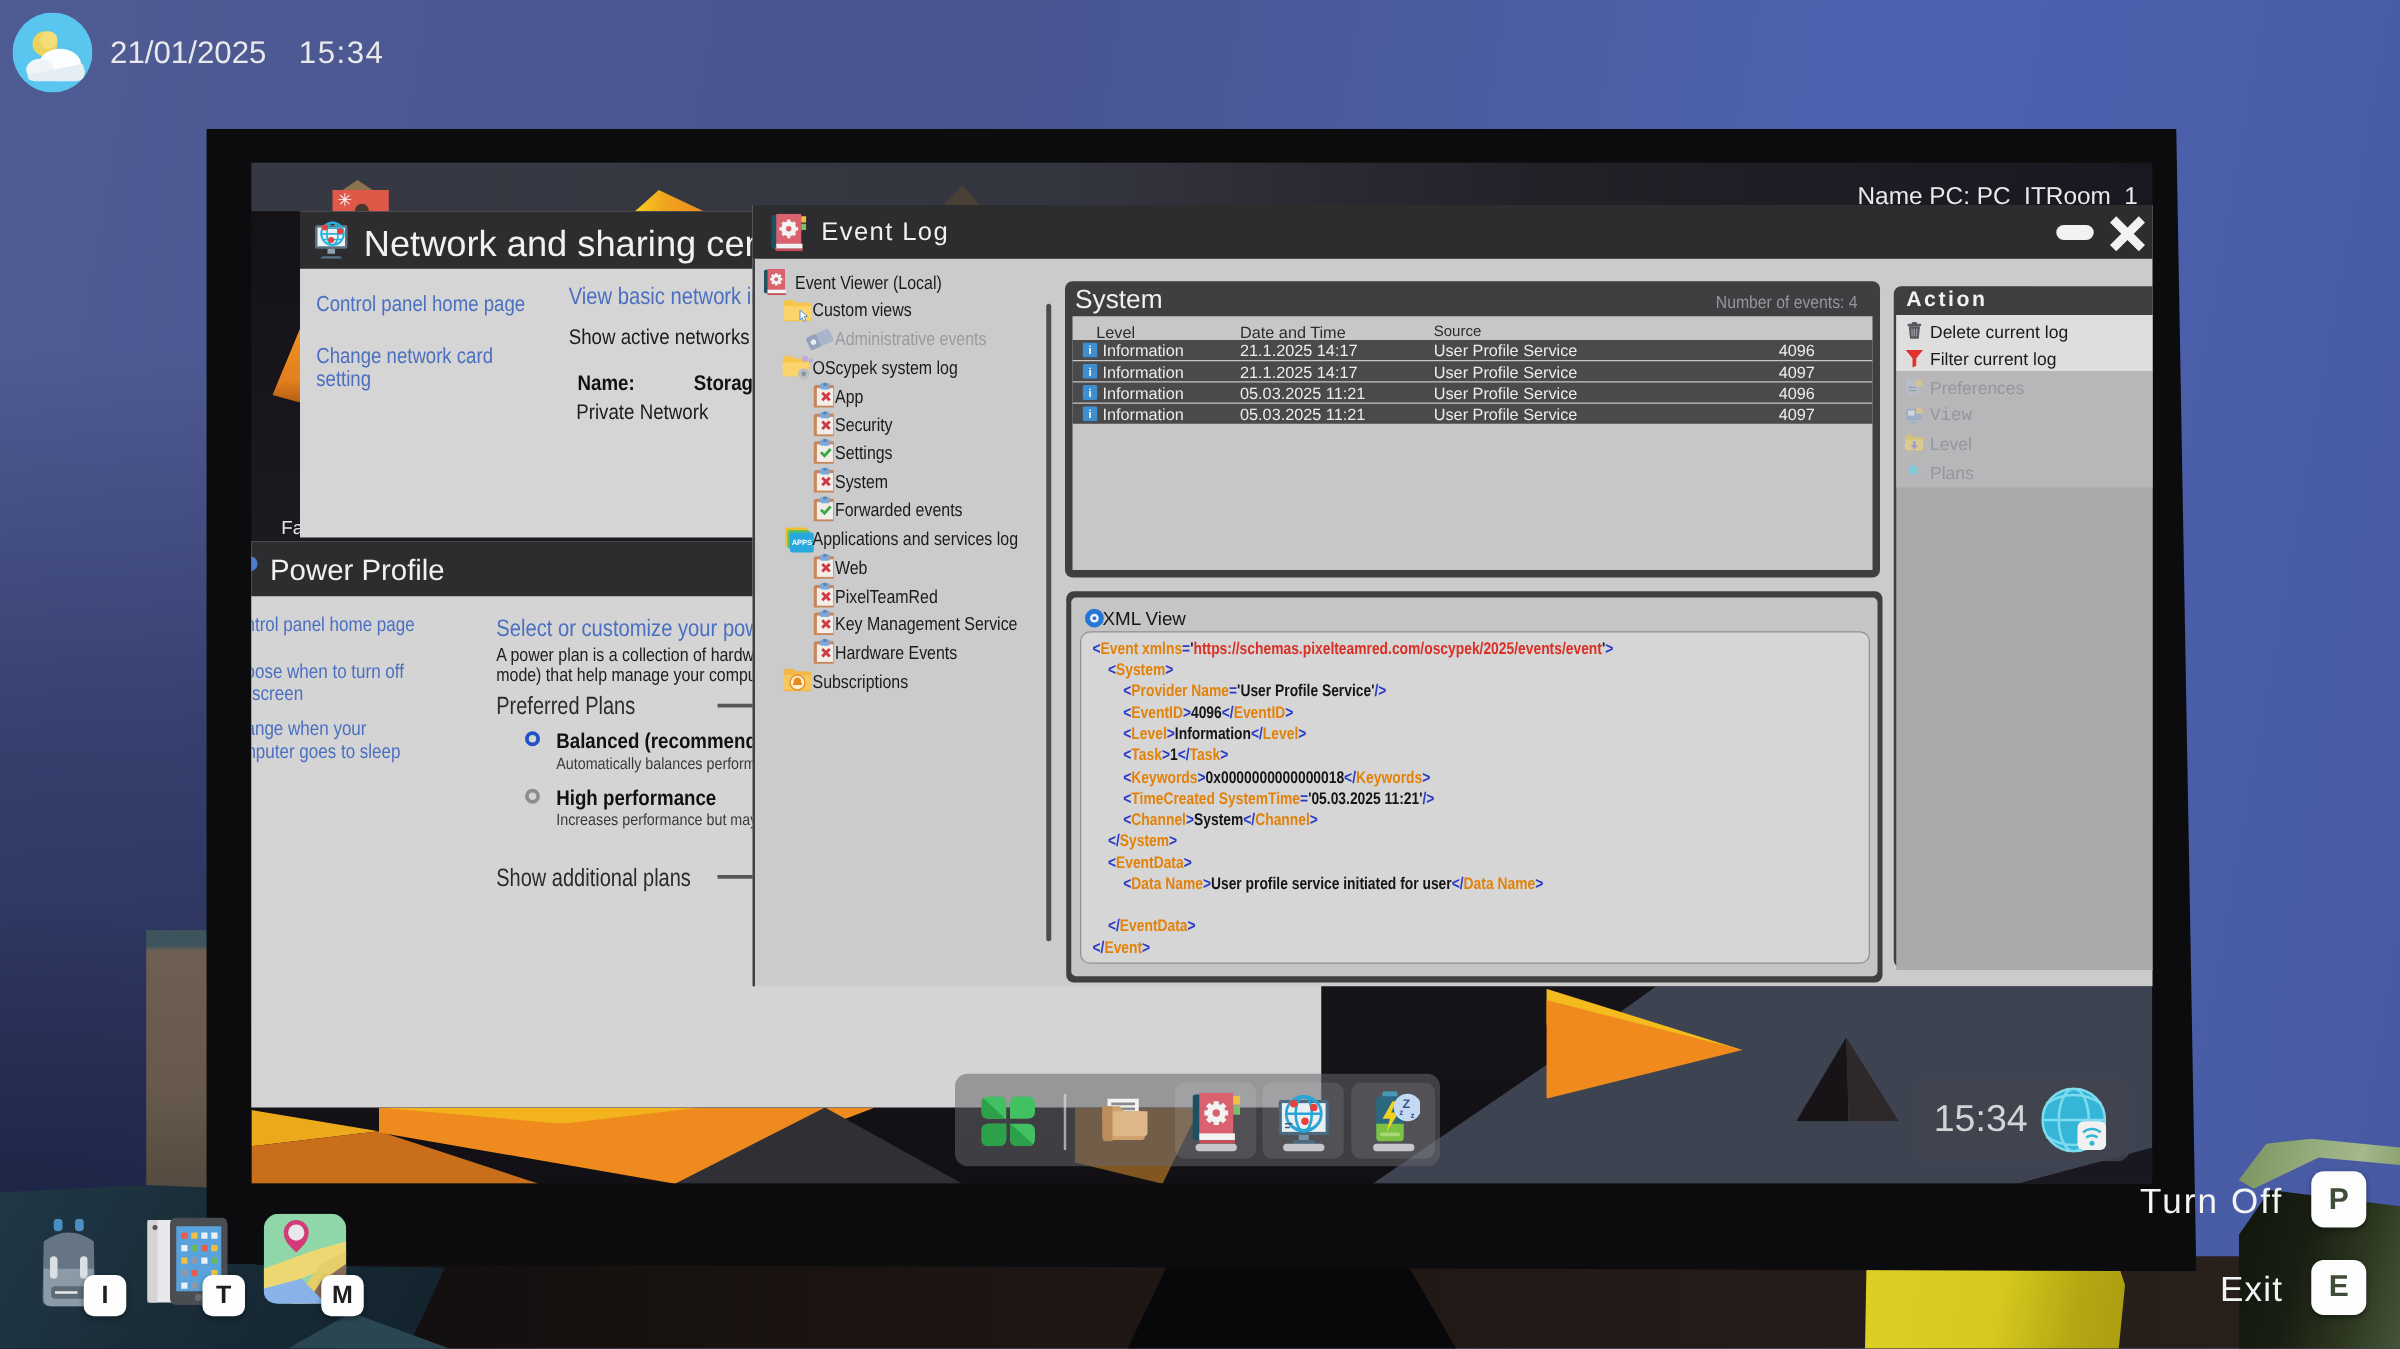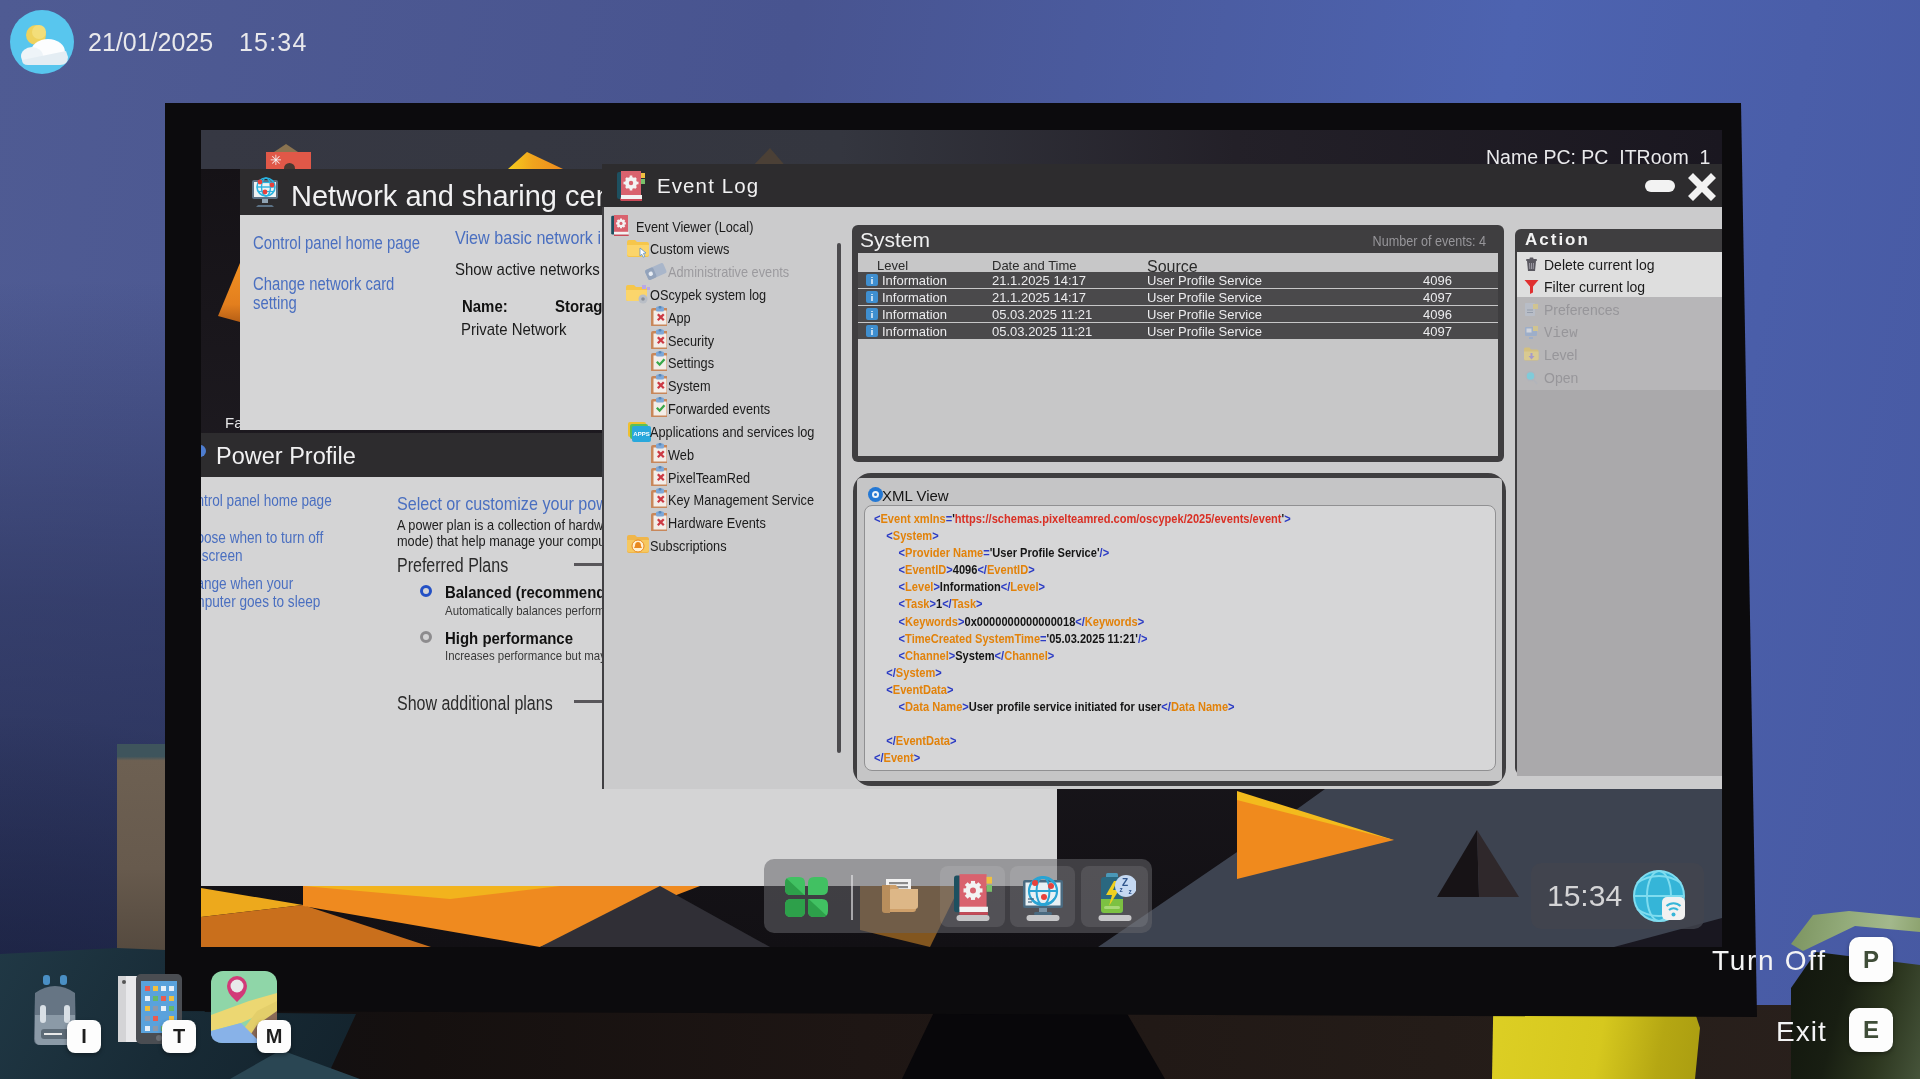--- a/index.html
+++ b/index.html
@@ -293,21 +293,21 @@
     </svg>
     <div class="treetxt" style="left:48px;top:373px;">Subscriptions</div>
     <div class="abs" style="left:235px;top:79px;width:4px;height:510px;border-radius:2px;background:#4c4b4e;"></div>
 
     <div class="panel" style="left:250px;top:61px;width:652px;height:237px;">
       <div class="abs" style="left:8px;top:3px;font-size:21px;color:#f0f0f1;">System</div>
       <div class="abs" style="right:18px;top:8px;font-size:14px;color:#97969a;transform:scaleX(0.9);transform-origin:100% 0;">Number of events: 4</div>
       <div class="abs" style="left:6px;top:28px;width:640px;height:203px;background:#c7c7c8;">
         <div class="abs" style="left:19px;top:5px;font-size:13px;color:#2b2b2b;">Level</div>
         <div class="abs" style="left:134px;top:5px;font-size:13px;color:#2b2b2b;">Date and Time</div>
-        <div class="abs" style="left:289px;top:5px;font-size:16px;color:#2b2b2b;">Source</div>
+        <div class="abs" style="left:289px;top:5px;font-size:12px;color:#2b2b2b;">Source</div>
         <div class="trow" style="top:19px;">
             <svg class="abs" style="left:8px;top:2px;" width="12" height="12">
               <rect width="12" height="12" rx="2" fill="#3f8fd0"></rect>
               <text x="6" y="9.5" font-size="9" font-weight="bold" fill="#fff" text-anchor="middle" font-family="Liberation Sans">i</text>
             </svg>
             <span style="left:24px;">Information</span>
             <span style="left:134px;">21.1.2025 14:17</span>
             <span style="left:289px;">User Profile Service</span>
             <span style="left:565px;">4096</span>
           </div>
@@ -337,21 +337,21 @@
               <text x="6" y="9.5" font-size="9" font-weight="bold" fill="#fff" text-anchor="middle" font-family="Liberation Sans">i</text>
             </svg>
             <span style="left:24px;">Information</span>
             <span style="left:134px;">05.03.2025 11:21</span>
             <span style="left:289px;">User Profile Service</span>
             <span style="left:565px;">4097</span>
           </div>
       </div>
     </div>
 
-    <div class="panel" style="left:251px;top:309px;width:653px;height:313px;border-radius:18px;">
+    <div class="panel" style="left:251px;top:309px;width:653px;height:313px;">
       <div class="abs" style="left:4px;top:5px;width:645px;height:303px;background:#c5c5c6;border-radius:4px;">
         <div class="abs" style="left:11px;top:9px;width:15px;height:15px;border-radius:50%;background:#2478d4;"></div>
         <div class="abs" style="left:15px;top:13px;width:7px;height:7px;border-radius:50%;background:#eef3f8;"></div>
         <div class="abs" style="left:17px;top:15px;width:3px;height:3px;border-radius:50%;background:#2478d4;"></div>
         <div class="abs" style="left:25px;top:9px;font-size:15px;color:#161616;">XML View</div>
         <div class="abs" style="left:7px;top:27px;width:632px;height:266px;background:#d6d6d7;border:1px solid #909092;border-radius:8px;"></div>
         <div class="xml" style="left:17px;top:32px;"><span class="xb">&lt;</span><span class="xt">Event xmlns</span><span class="xb">=</span>'<span class="xu">https://schemas.pixelteamred.com/oscypek/2025/events/event</span>'<span class="xb">&gt;</span>
     <span class="xb">&lt;</span><span class="xt">System</span><span class="xb">&gt;</span>
         <span class="xb">&lt;</span><span class="xt">Provider Name</span><span class="xb">=</span>'User Profile Service'<span class="xb">/&gt;</span>
         <span class="xb">&lt;</span><span class="xt">EventID</span><span class="xb">&gt;</span>4096<span class="xb">&lt;/</span><span class="xt">EventID</span><span class="xb">&gt;</span>
@@ -419,21 +419,21 @@
               <path d="M0 4.5 h14.5 v7 q0 1.5 -1.5 1.5 h-11.5 q-1.5 0 -1.5-1.5 z" fill="#f0d878"></path>
               <path d="M7.5 12.5 l-3-3.5 h2 v-3 h2 v3 h2 z" fill="#9a88d8"></path>
             </svg>
           <span>Level</span>
           </div>
         <div class="actrow" style="top:115px;color:#97969a;">
           <svg class="acticon" style="top:3px;" viewBox="0 0 15 15" opacity="0.7">
               <circle cx="6.5" cy="6" r="4.5" fill="#6ad4e8" stroke="#b0b4bc" stroke-width="1.5"></circle>
               <line x1="9.5" y1="9.5" x2="13" y2="14" stroke="#b0b4bc" stroke-width="2"></line>
             </svg>
-          <span>Open</span>
+          <span>Plans</span>
           </div>
       </div>
     </div>
   </div>
 
   <div class="abs" id="taskbar" style="left:764px;top:859px;width:388px;height:74px;border-radius:10px;background:rgba(100,100,106,0.55);">
     <svg class="abs" style="left:21px;top:18px;" width="43" height="40" viewBox="0 0 43 40">
       <clipPath id="cloverclip">
         <path d="M20 18 L20 6 Q20 0 14 0 L6 0 Q0 0 0 6 L0 12 Q0 18 6 18 Z"></path>
         <path d="M23 18 L23 6 Q23 0 29 0 L37 0 Q43 0 43 6 L43 12 Q43 18 37 18 Z"></path>

